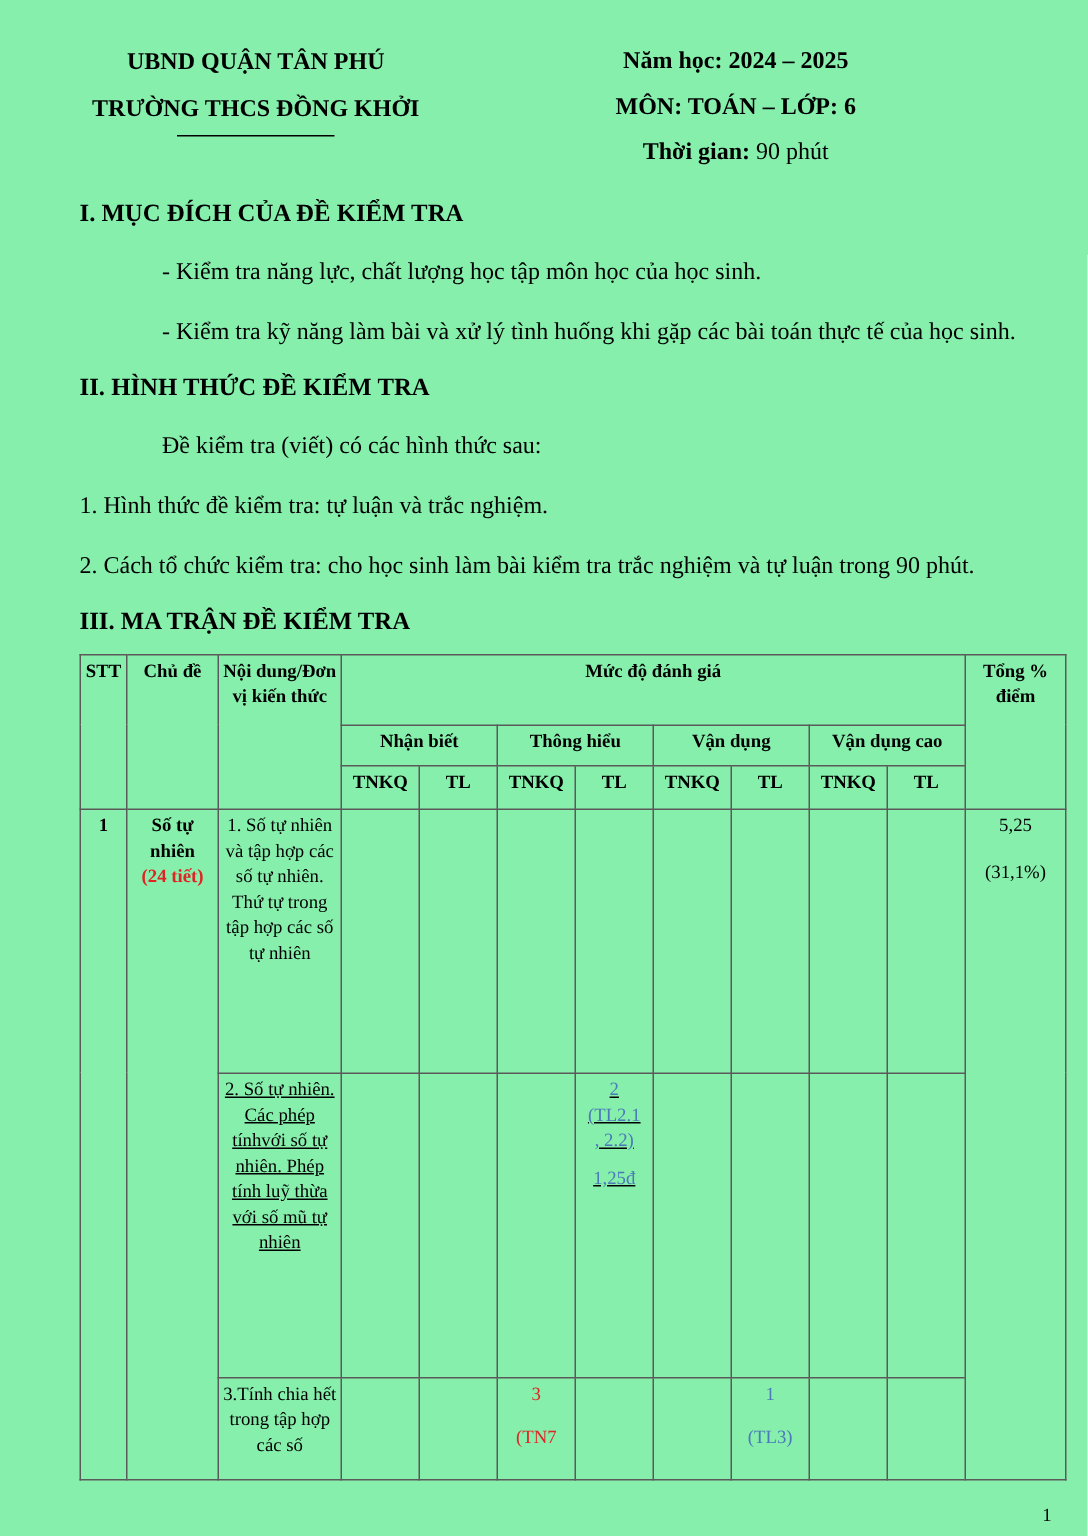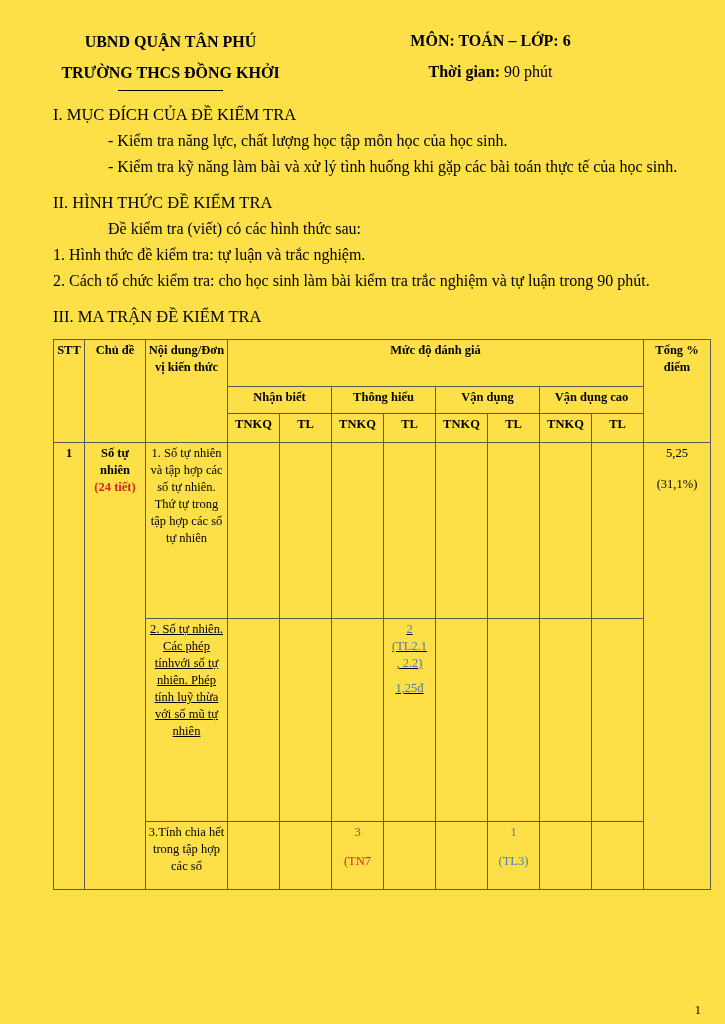--- a/index.html
+++ b/index.html
@@ -1,20 +1,20 @@
 <!DOCTYPE html>
 <html style="--red: #e02424; --blue: #4a7ab8;"><head>
 <meta charset="utf-8">
 <style>
   * { margin:0; padding:0; box-sizing:border-box; }
   html,body { background:#ffffff; }
   .page {
     position:relative;
     width:725px; height:1024px;
-    background:#fde047;
+    background:#86efac;
     font-family:"Liberation Serif","DejaVu Serif",serif;
     color:#000;
     overflow:hidden;
   }
   .content { padding:26px 15px 0 53px; }
 
   
   .doc-header { display:flex; }
   .h-left {
     width:235px; text-align:center;
@@ -25,22 +25,22 @@
     border-bottom:1.4px solid #000;
     margin:2px auto 0 auto;
   }
   .h-right {
     width:405px; text-align:center;
     font-weight:bold; font-size:16px; line-height:30.6px;
   }
   .h-right .regular { font-weight:normal; }
 
   
-  .sec-title { font-weight:normal; font-size:16.5px; line-height:20px; margin-top:16px; }
-  .para      { font-size:16px; line-height:20px; margin-top:6px; }
+  .sec-title { font-weight:bold; font-size:16.5px; line-height:20px; margin-top:16px; }
+  .para      { font-size:16px; line-height:20px; margin-top:20px; }
   .indent    { padding-left:55px; }
 
   
   table.matrix {
     margin-top:12px;
     border-collapse:collapse;
     table-layout:fixed;
     width:657px;
   }
   table.matrix td {
@@ -88,20 +88,21 @@
 <div class="page">
   <div class="content">
 
     <div class="doc-header">
       <div class="h-left">
         <div>UBND QUẬN TÂN PHÚ</div>
         <div>TRƯỜNG THCS ĐỒNG KHỞI</div>
         <div class="h-underline"></div>
       </div>
       <div class="h-right">
+        <div>Năm học: 2024 – 2025</div>
         <div>MÔN: TOÁN – LỚP: 6</div>
         <div><span>Thời gian:</span><span class="regular"> 90 phút</span></div>
       </div>
     </div>
 
     <div class="sec-title" style="margin-top:14px">I. MỤC ĐÍCH CỦA ĐỀ KIỂM TRA</div>
     <div class="para indent">- Kiểm tra năng lực, chất lượng học tập môn học của học sinh.</div>
     <div class="para indent">- Kiểm tra kỹ năng làm bài và xử lý tình huống khi gặp các bài toán thực tế của học sinh.</div>
 
     <div class="sec-title">II. HÌNH THỨC ĐỀ KIỂM TRA</div>

